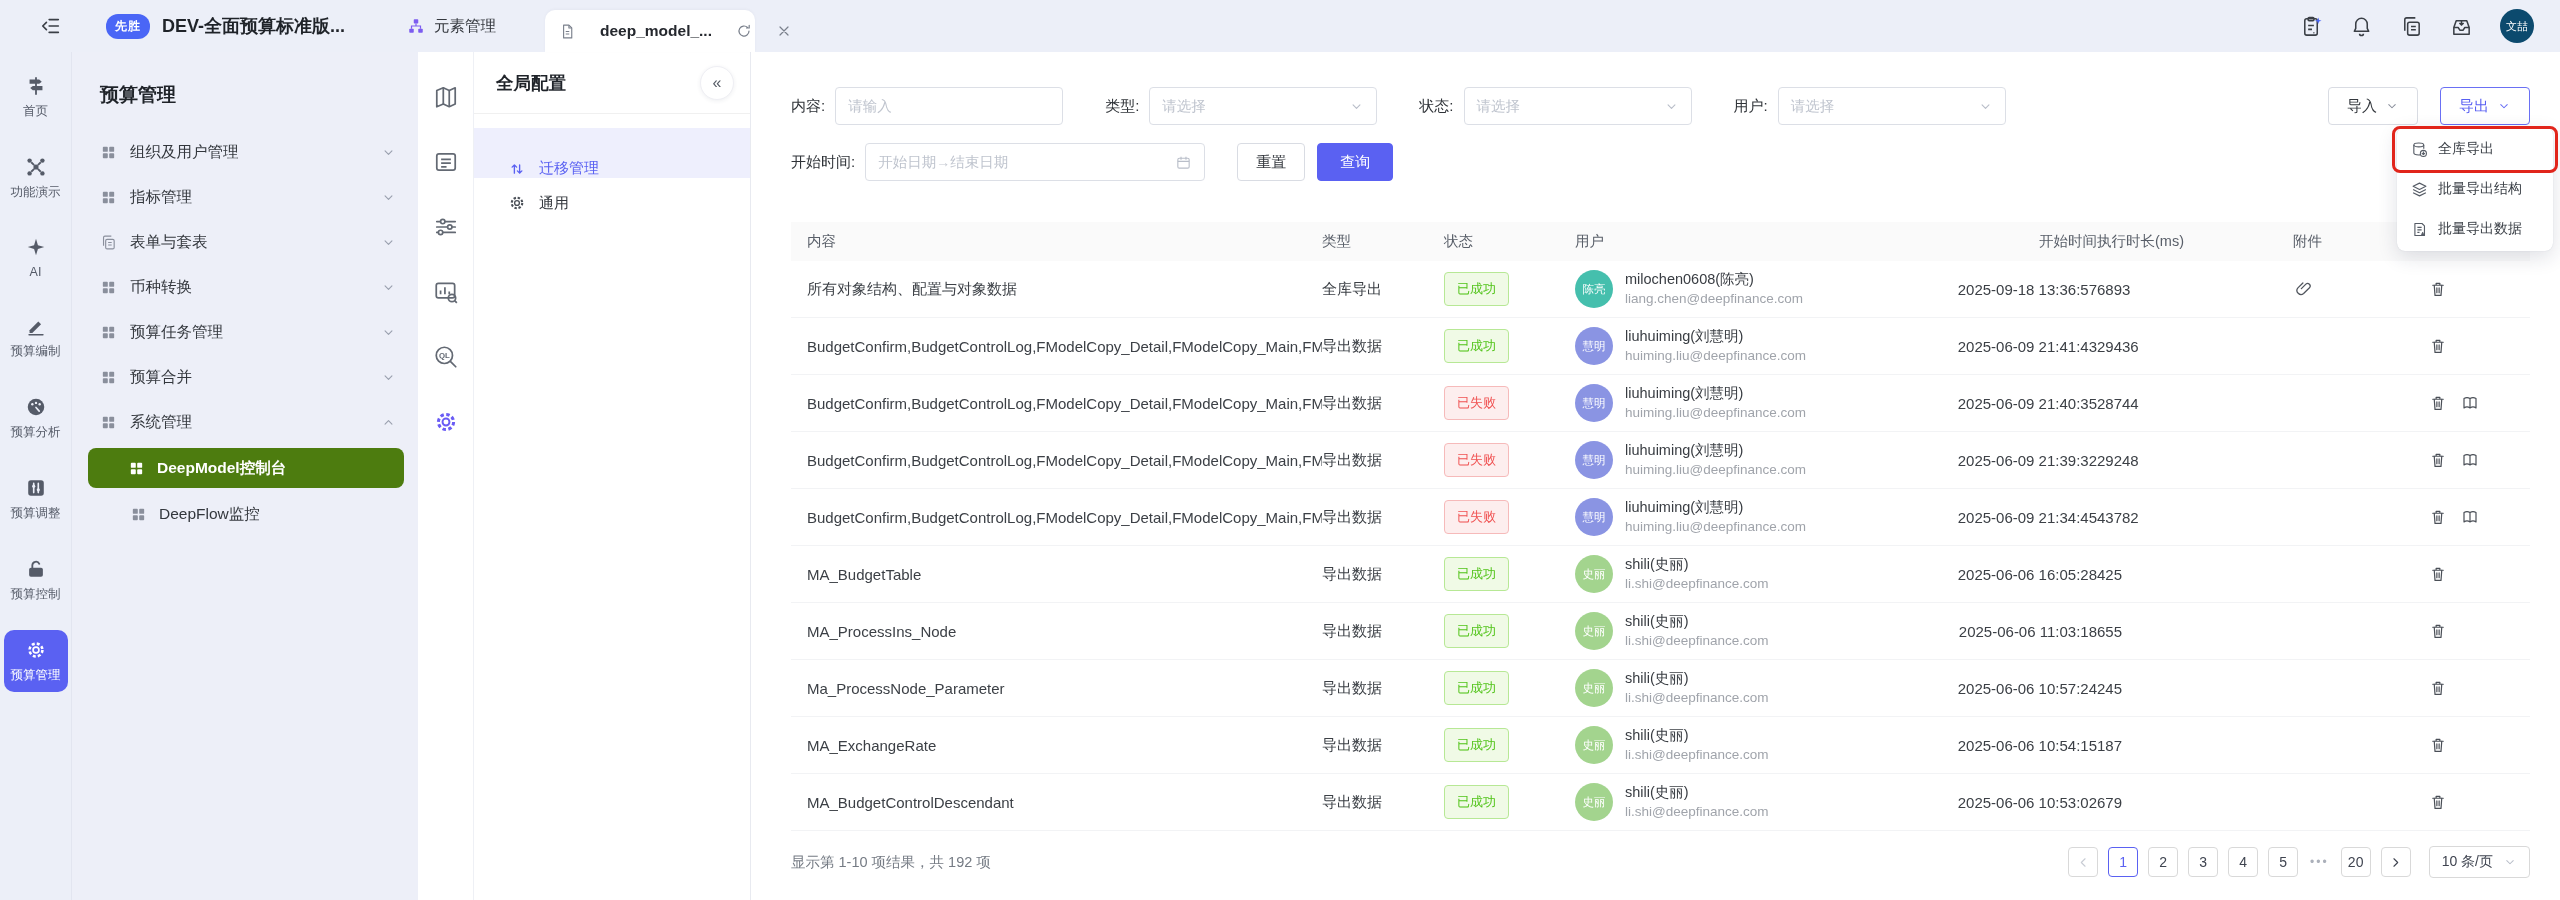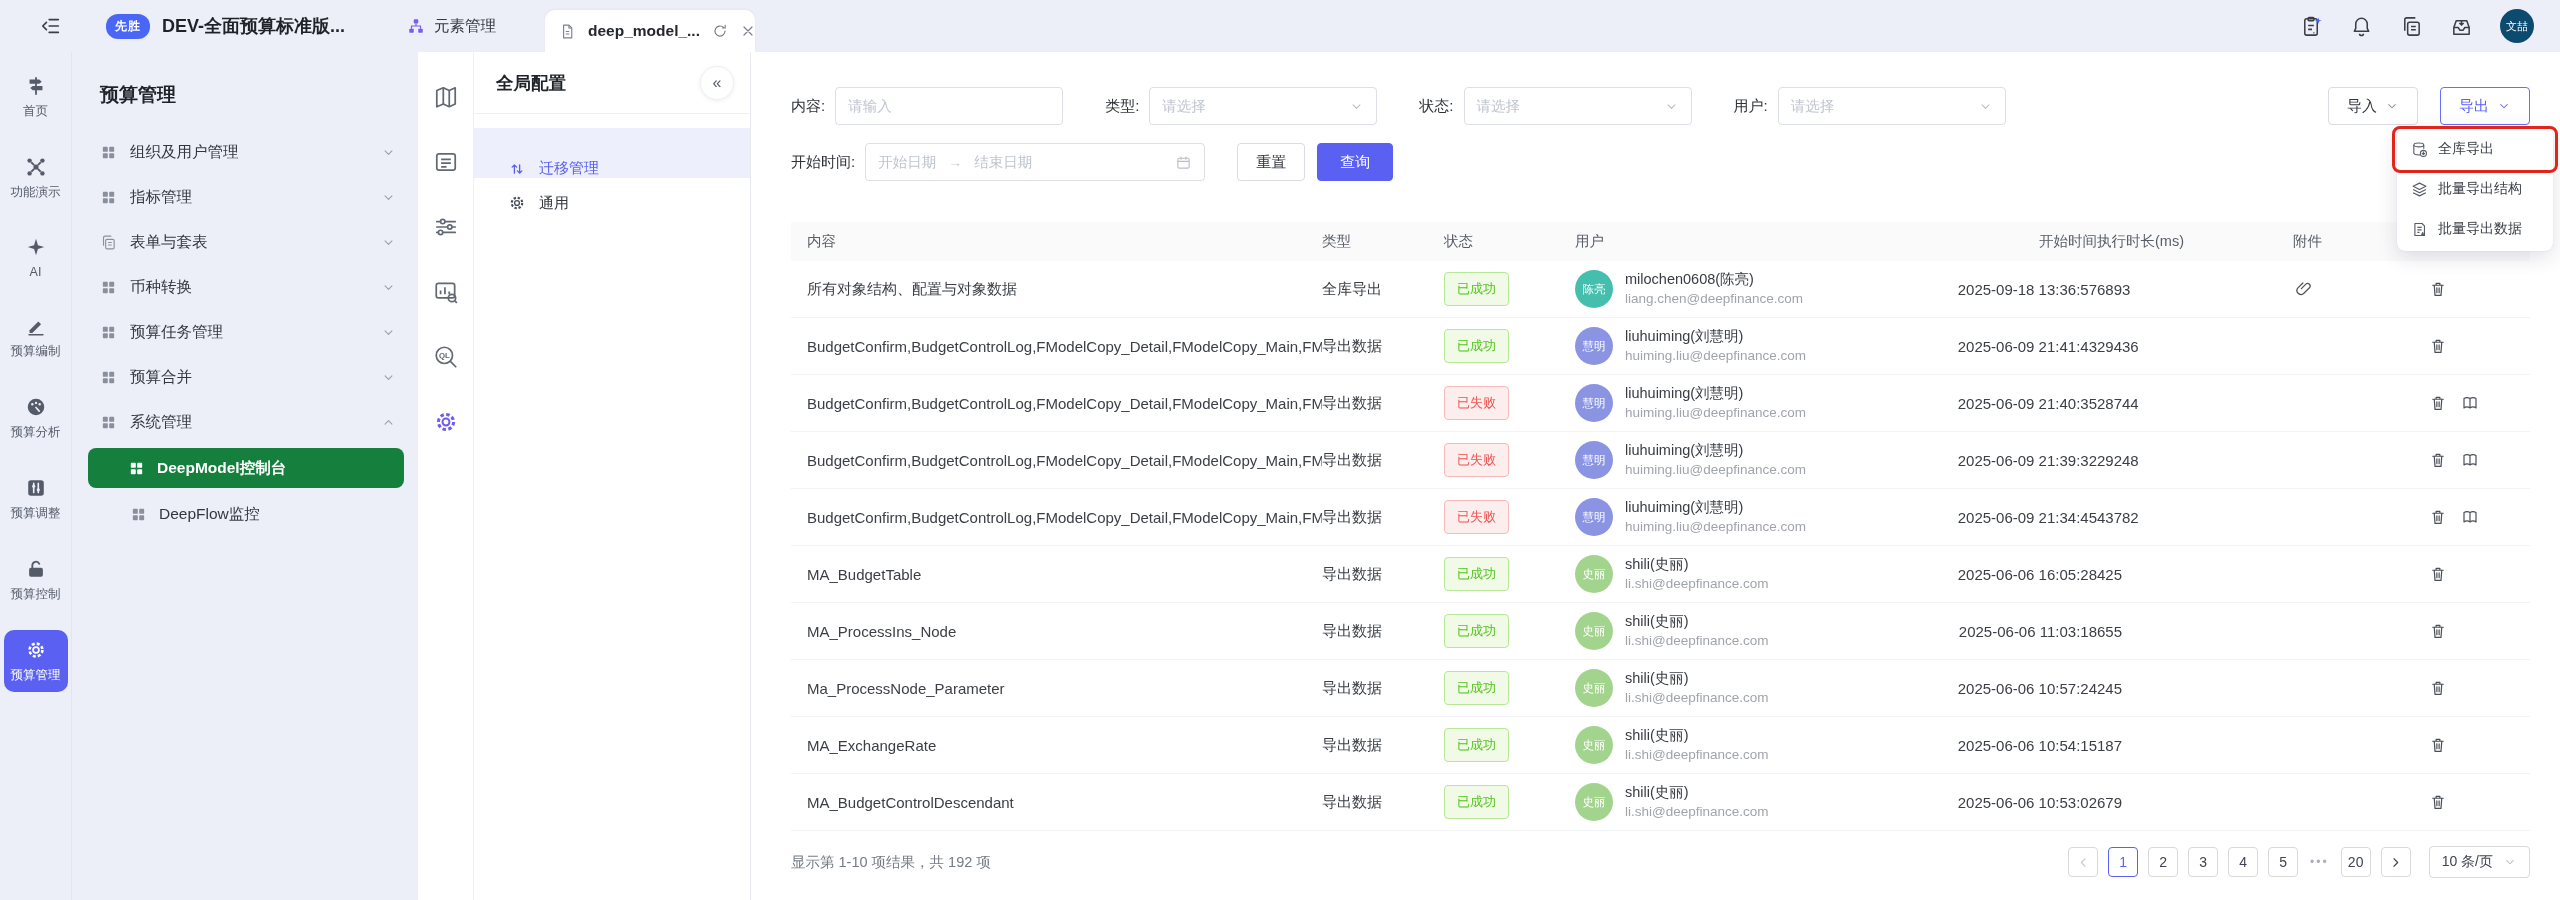--- a/index.html
+++ b/index.html
@@ -7,21 +7,21 @@
   body { font-family:"Liberation Sans","DejaVu Sans",sans-serif; background:#fff; color:#33373D; }
   .screen { width:2560px; height:900px; position:relative; overflow:hidden; background:#fff; }
 
   
   .topbar { height:52px; background:#ECEFF8; display:flex; align-items:center; position:relative; }
   .collapse-btn { margin-left:40px; color:#3A3F46; display:flex; cursor:pointer; }
   .ws-badge { margin-left:44px; background:#4A66F6; color:#fff; font-size:12px; font-weight:bold; padding:4px 9px; border-radius:12px; letter-spacing:1px; }
   .ws-title { margin-left:12px; font-weight:bold; font-size:18px; color:#1F2329; }
   .nav-element { margin-left:62px; display:flex; align-items:center; gap:9px; font-size:15.5px; color:#33373D; cursor:pointer; }
   .nav-element .icon { color:#7C5CF0; display:flex; }
-  .tab { position:absolute; left:545px; top:10px; height:42px; width:210px; background:#fff; border-radius:10px 10px 0 0; display:flex; align-items:center; padding:0 14px; gap:12px; box-shadow:0 -1px 3px rgba(40,50,80,.04); }
+  .tab { position:absolute; left:545px; top:10px; height:42px; width:210px; background:#fff; border-radius:10px 10px 0 0; display:flex; align-items:center; padding:0 14px; gap:24px; box-shadow:0 -1px 3px rgba(40,50,80,.04); }
   .tab-label { font-weight:bold; font-size:15.5px; color:#25282E; white-space:nowrap; }
   .tab .ticon { color:#7A808C; display:flex; cursor:pointer; }
   .topbar-right { margin-left:auto; display:flex; align-items:center; gap:27px; margin-right:26px; }
   .topbar-right .ticon { color:#3A3F46; display:flex; cursor:pointer; }
   .avatar-top { width:34px; height:34px; border-radius:50%; background:#0c4a6e; color:#fff; font-size:11px; display:flex; align-items:center; justify-content:center; cursor:pointer; }
 
   
   .app { display:flex; height:848px; }
 
   .rail { width:72px; background:#ECEFF8; border-right:1px solid #E2E5F0; display:flex; flex-direction:column; align-items:center; padding-top:14px; gap:19px; }
@@ -31,21 +31,21 @@
   .rail-item.active .ric { color:#fff; }
 
   .sidebar { width:346px; background:#EDEFF8; padding:30px 22px 0 28px; }
   .sb-title { font-size:19px; font-weight:bold; color:#1F2329; }
   .sb-menu { margin-top:22px; }
   .sb-item { height:45px; display:flex; align-items:center; gap:13px; color:#33373D; font-size:15.5px; cursor:pointer; }
   .sb-item .gi { color:#8A8F9C; display:flex; }
   .sb-item .chev { margin-left:auto; color:#9AA0AE; display:flex; }
   .sb-sub { height:42px; display:flex; align-items:center; gap:12px; padding-left:30px; font-size:15.5px; color:#33373D; cursor:pointer; }
   .sb-sub .gi { color:#8A8F9C; display:flex; }
-  .sb-sub.active { height:40px; background:#15803d; border-radius:8px; color:#fff; font-weight:bold; margin:3px -8px 5px -12px; padding-left:40px; }
+  .sb-sub.active { height:40px; background:#4d7c0f; border-radius:8px; color:#fff; font-weight:bold; margin:3px -8px 5px -12px; padding-left:40px; }
   .sb-sub.active .gi { color:#fff; }
 
   .iconcol { width:56px; background:#fff; border-right:1px solid #EEF0F5; display:flex; flex-direction:column; align-items:center; padding-top:32px; gap:39px; }
   .iconcol .cic { color:#636973; display:flex; cursor:pointer; }
   .iconcol .cic.active { color:#6A5CF5; }
 
   .panel { width:277px; background:#fff; border-right:1px solid #E8EAF0; }
   .panel-head { height:62px; display:flex; align-items:center; padding:0 16px 0 22px; border-bottom:1px solid #F0F0F0; }
   .panel-title { font-size:17.5px; font-weight:bold; color:#1F2329; }
   .panel-collapse { margin-left:auto; width:34px; height:34px; border-radius:50%; border:1px solid #EFEFF4; box-shadow:0 1px 4px rgba(40,50,80,.08); display:flex; align-items:center; justify-content:center; color:#565C66; font-size:16px; cursor:pointer; background:#fff; }
@@ -66,21 +66,21 @@
   .f-select { width:228px; height:38px; border:1px solid #DCDFE6; border-radius:4px; padding:0 12px; display:flex; align-items:center; cursor:pointer; background:#fff; }
   .f-select .ph { color:#BFC4CE; font-size:14.5px; }
   .f-select .sc { margin-left:auto; color:#B9BEC9; display:flex; }
   .fgap { width:42px; }
   .btns-right { margin-left:auto; display:flex; gap:22px; }
   .btn { height:38px; padding:0 18px; border-radius:4px; border:1px solid #D9DCE3; background:#fff; font-size:15px; color:#33373D; display:flex; align-items:center; gap:8px; cursor:pointer; font-family:inherit; }
   .btn .bc { color:#8A8F9C; display:flex; }
   .btn.outline-primary { border-color:#6A70F4; color:#585FF2; }
   .btn.outline-primary .bc { color:#6A70F4; }
   .btn.primary { background:#5A61F2; border-color:#5A61F2; color:#fff; padding:0 22px; }
-  .daterange { width:340px; height:38px; border:1px solid #DCDFE6; border-radius:4px; display:flex; align-items:center; padding:0 12px; gap:12px; background:#fff; cursor:pointer; }
+  .daterange { width:340px; height:38px; border:1px solid #DCDFE6; border-radius:4px; display:flex; align-items:center; padding:0 12px; gap:0; background:#fff; cursor:pointer; }
   .daterange .ph { color:#BFC4CE; font-size:14.5px; }
   .daterange .arr { color:#C6CAD2; font-size:14px; }
   .daterange .cal { margin-left:auto; color:#B9BEC9; display:flex; }
   .reset-btn { margin-left:32px; }
   .search-btn { margin-left:12px; }
 
   
   .table { margin-top:41px; }
   .thead { height:39px; background:#FAFAFA; display:flex; align-items:center; font-size:14.5px; color:#595F69; }
   .tr { height:57px; display:flex; align-items:center; border-bottom:1px solid #F2F3F5; font-size:15px; color:#3C4046; }

